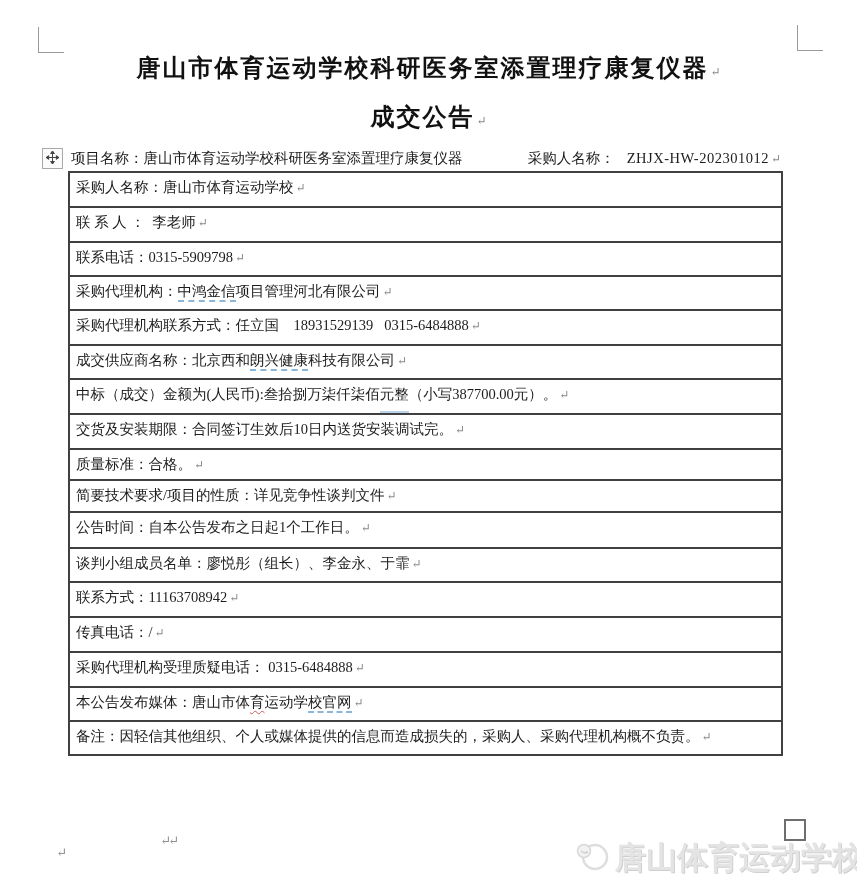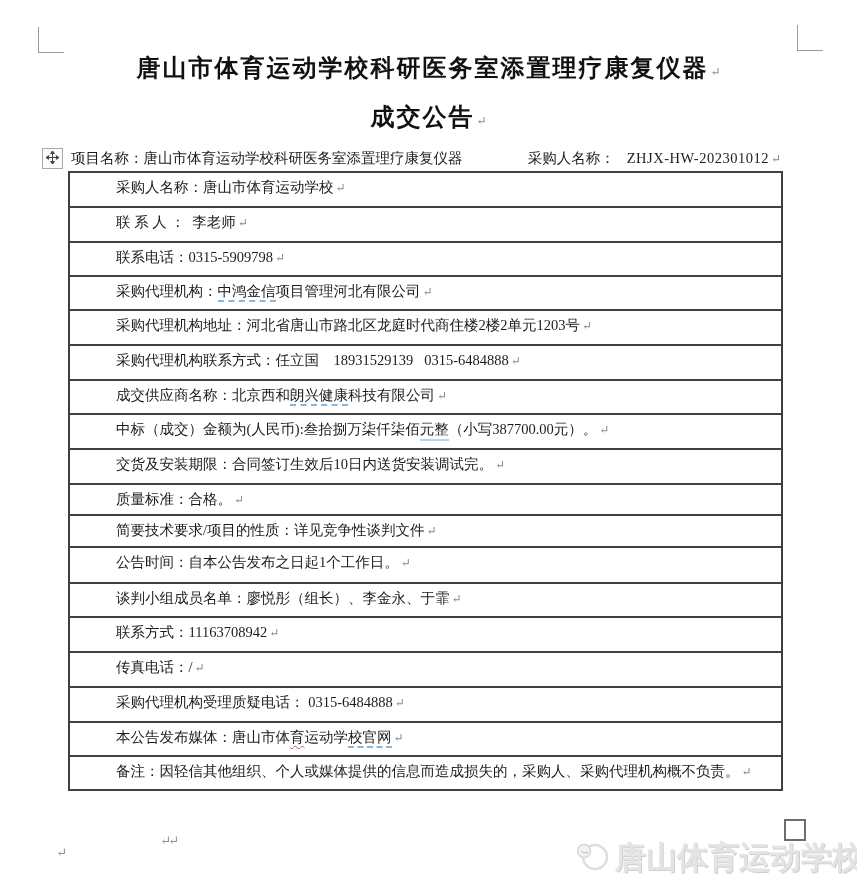--- a/index.html
+++ b/index.html
@@ -55,24 +55,24 @@
     box-sizing:border-box;
     background:#fff;
   }
   .trow{
     border-bottom:2px solid #404040;
     box-sizing:border-box;
     font-size:14.5px;
     white-space:pre-wrap;
   }
   .trow:last-child{border-bottom:none;}
-  .cell{display:block;padding:5px 6px 0 6px;line-height:18px;margin-left:40px;}
+  .cell{display:block;padding:5px 6px 0 6px;line-height:18px;}
 
   .blue-u{border-bottom:2px dashed #8ab6d9;padding-bottom:1px;}
-  .blue-faint{border-bottom:2px solid #b9d4ea;padding-bottom:2px;}
+  .blue-faint{border-bottom:2px solid #b9d4ea;padding-bottom:9px;}
   .red-w{text-decoration:underline wavy #cc5a5a 1px;text-underline-offset:3px;}
 
   
   .pmark{position:absolute;color:#909090;font-size:13px;}
   .pmark.m1{left:160px;top:833px;letter-spacing:-3px;}
   .pmark.m2{left:56px;top:845px;}
 
   
   .sq{position:absolute;left:784px;top:819px;width:22px;height:22px;border:2px solid #6e6e6e;box-sizing:border-box;background:#fff;}
 
@@ -121,21 +121,20 @@
   <div class="tbl">
 
     <div class="trow" style="height:35px"><span class="cell"><span>采购人名称：唐山市体育运动学校</span><span class="ret">↵</span></span></div>
 
     <div class="trow" style="height:35px"><span class="cell"><span>联 系 人 ：  李老师</span><span class="ret">↵</span></span></div>
 
     <div class="trow" style="height:34px"><span class="cell"><span>联系电话：0315-5909798</span><span class="ret">↵</span></span></div>
 
     <div class="trow" style="height:34px"><span class="cell"><span>采购代理机构：</span><span class="blue-u">中鸿金信</span><span>项目管理河北有限公司</span><span class="ret">↵</span></span></div>
 
-    <div class="trow" style="height:35px"><span class="cell"><span>采购代理机构地址：河北省唐山市路北区龙庭时代商住楼2楼2单元1203号</span><span class="ret">↵</span></span></div>
 
     <div class="trow" style="height:35px"><span class="cell"><span>采购代理机构联系方式：任立国    18931529139   0315-6484888</span><span class="ret">↵</span></span></div>
 
     <div class="trow" style="height:34px"><span class="cell"><span>成交供应商名称：北京西和</span><span class="blue-u">朗兴健康</span><span>科技有限公司</span><span class="ret">↵</span></span></div>
 
     <div class="trow" style="height:35px"><span class="cell"><span>中标（成交）金额为(人民币):叁拾捌万柒仟柒佰</span><span class="blue-faint">元整</span><span>（小写387700.00元）。</span><span class="ret">↵</span></span></div>
 
     <div class="trow" style="height:35px"><span class="cell"><span>交货及安装期限：合同签订生效后10日内送货安装调试完。</span><span class="ret">↵</span></span></div>
 
     <div class="trow" style="height:31px"><span class="cell"><span>质量标准：合格。</span><span class="ret">↵</span></span></div>

